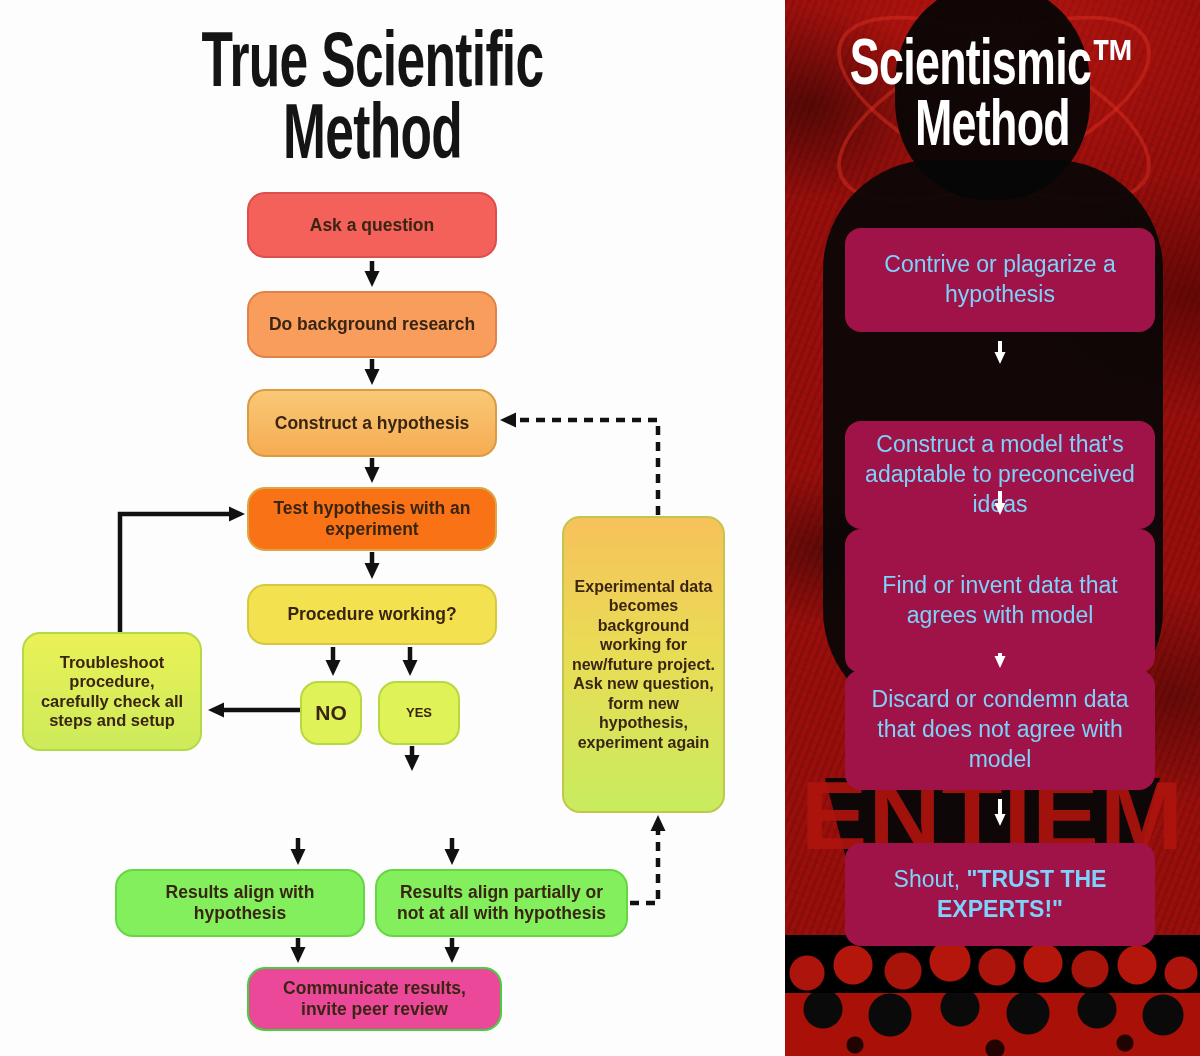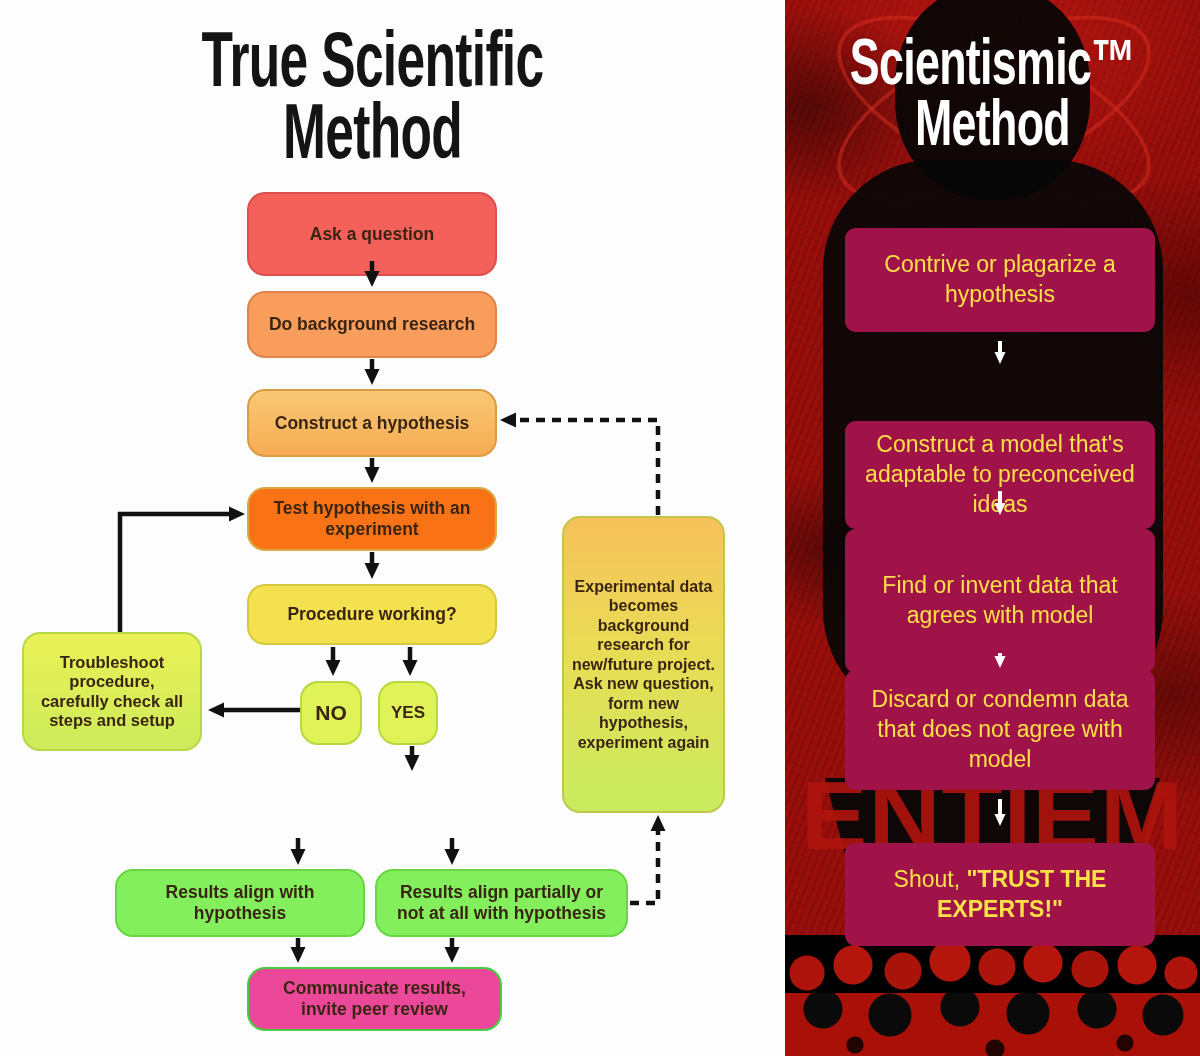--- a/index.html
+++ b/index.html
@@ -15,27 +15,27 @@
     font-weight:bold;color:#141414;font-size:78px;line-height:0.92;
     transform:scaleX(0.66);transform-origin:center top;letter-spacing:-1px;
     z-index:2;
   }
   .fbox{
     position:absolute;display:flex;align-items:center;justify-content:center;
     text-align:center;border-radius:18px;color:#3a2513;font-weight:bold;
     font-size:17.5px;line-height:1.18;padding:4px 10px;box-sizing:border-box;
     z-index:2;
   }
-  .b-ask{left:247px;top:192px;width:250px;height:84px;background:#F4605A;border:2px solid #DB4F4E;}
+  .b-ask{left:247px;top:192px;width:250px;height:66px;background:#F4605A;border:2px solid #DB4F4E;}
   .b-research{left:247px;top:291px;width:250px;height:67px;background:#F89D5B;border:2px solid #E0834A;}
   .b-hypothesis{left:247px;top:389px;width:250px;height:68px;background:linear-gradient(#F9C876,#F6AC53);border:2px solid #DB9B42;}
   .b-test{left:247px;top:487px;width:250px;height:64px;background:#f97316;border:2px solid #DBA644;}
   .b-procedure{left:247px;top:584px;width:250px;height:61px;background:#F3E150;border:2px solid #D6C93F;}
   .b-no{left:300px;top:681px;width:62px;height:64px;background:#DFF257;border:2px solid #B8D83F;font-size:21px;}
-  .b-yes{left:378px;top:681px;width:60px;height:64px;background:#DFF257;border:2px solid #B8D83F;font-size:17px;}
+  .b-yes{left:378px;top:681px;width:82px;height:64px;background:#DFF257;border:2px solid #B8D83F;font-size:13px;}
   .b-troubleshoot{left:22px;top:632px;width:180px;height:119px;background:linear-gradient(#EAF156,#CDEB5B);border:2px solid #B5D945;font-size:16.5px;}
   .b-analyze{left:247px;top:774px;width:250px;height:63px;background:#ACF05B;border:2px solid #8CD943;}
   .b-res1{left:115px;top:869px;width:250px;height:68px;background:#84EF5D;border:2px solid #66D643;}
   .b-res2{left:375px;top:869px;width:253px;height:68px;background:#84EF5D;border:2px solid #66D643;}
   .b-comm{left:247px;top:967px;width:255px;height:64px;background:#ec4899;border:2px solid #46CE41;}
   .b-loop{left:562px;top:516px;width:163px;height:297px;background:linear-gradient(#F7C15B,#E9DC55 45%,#C8EC5E);border:2px solid #C2C74B;font-size:16px;line-height:1.22;padding:8px 6px;}
   .arrow-layer{position:absolute;left:0;top:0;width:785px;height:1056px;z-index:3;pointer-events:none;}
   
   .right-panel{position:absolute;left:785px;top:0;width:415px;height:1056px;background:#9a0f0c;overflow:hidden;}
   .rp-texture{
@@ -88,21 +88,21 @@
       radial-gradient(circle at 210px 56px, rgba(0,0,0,.8) 0 9px, transparent 10px),
       radial-gradient(circle at 340px 50px, rgba(0,0,0,.8) 0 8px, transparent 9px);
   }
   .rp-title{
     position:absolute;left:0;top:32px;width:415px;text-align:center;z-index:2;
     font-weight:bold;color:#ffffff;font-size:64px;line-height:0.95;
     transform:scaleX(0.70);transform-origin:center top;letter-spacing:-1px;
   }
   .rbox{
     position:absolute;left:60px;width:310px;display:flex;align-items:center;justify-content:center;
-    text-align:center;background:#A01348;border-radius:11px;color:#fde047;
+    text-align:center;background:#A01348;border-radius:16px;color:#7dd3fc;
     font-size:23px;line-height:1.3;padding:8px 14px;box-sizing:border-box;z-index:2;
   }
   .rb1{top:228px;height:104px;}
   .rb2{top:374px;height:108px;margin-top:47px;}
   .rb3{top:529px;height:144px;}
   .rb4{top:670px;height:120px;}
   .rb5{top:843px;height:103px;}
   .rb5 .bold{font-weight:bold;}
   .rp-arrows{position:absolute;left:0;top:0;width:415px;height:1056px;z-index:2;pointer-events:none;}
 </style>
@@ -122,21 +122,21 @@
     <div class="fbox b-research">Do background research</div>
     <div class="fbox b-hypothesis">Construct a hypothesis</div>
     <div class="fbox b-test">Test hypothesis with an experiment</div>
     <div class="fbox b-procedure">Procedure working?</div>
     <div class="fbox b-no">NO</div>
     <div class="fbox b-yes">YES</div>
     <div class="fbox b-troubleshoot">Troubleshoot procedure, carefully check all steps and setup</div>
     <div class="fbox b-res1">Results align with hypothesis</div>
     <div class="fbox b-res2">Results align partially or not at all with hypothesis</div>
     <div class="fbox b-comm">Communicate results, invite peer review</div>
-    <div class="fbox b-loop">Experimental data becomes background research for new/future project. Ask new question, form new hypothesis, experiment again</div>
+    <div class="fbox b-loop">Experimental data becomes background working for new/future project. Ask new question, form new hypothesis, experiment again</div>
 
     <svg class="arrow-layer" viewBox="0 0 785 1056">
       <defs>
         <marker id="ah" markerUnits="userSpaceOnUse" markerWidth="20" markerHeight="18" refX="2" refY="9" orient="auto">
           <path d="M2,1.5 L18,9 L2,16.5 Z" fill="#111"></path>
         </marker>
       </defs>
       <g stroke="#111" stroke-width="4.5" fill="none">
         <path d="M372,261 L372,271" marker-end="url(#ah)"></path>
         <path d="M372,359 L372,369" marker-end="url(#ah)"></path>

